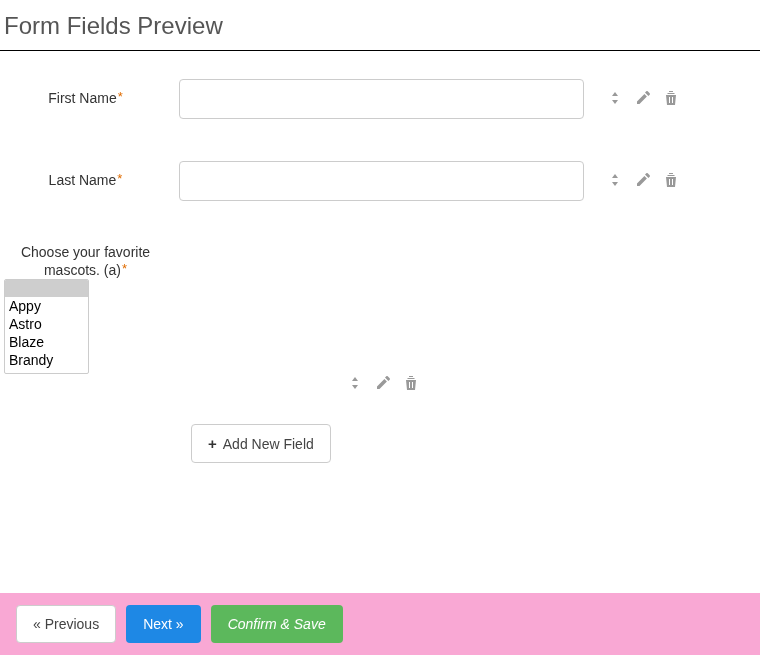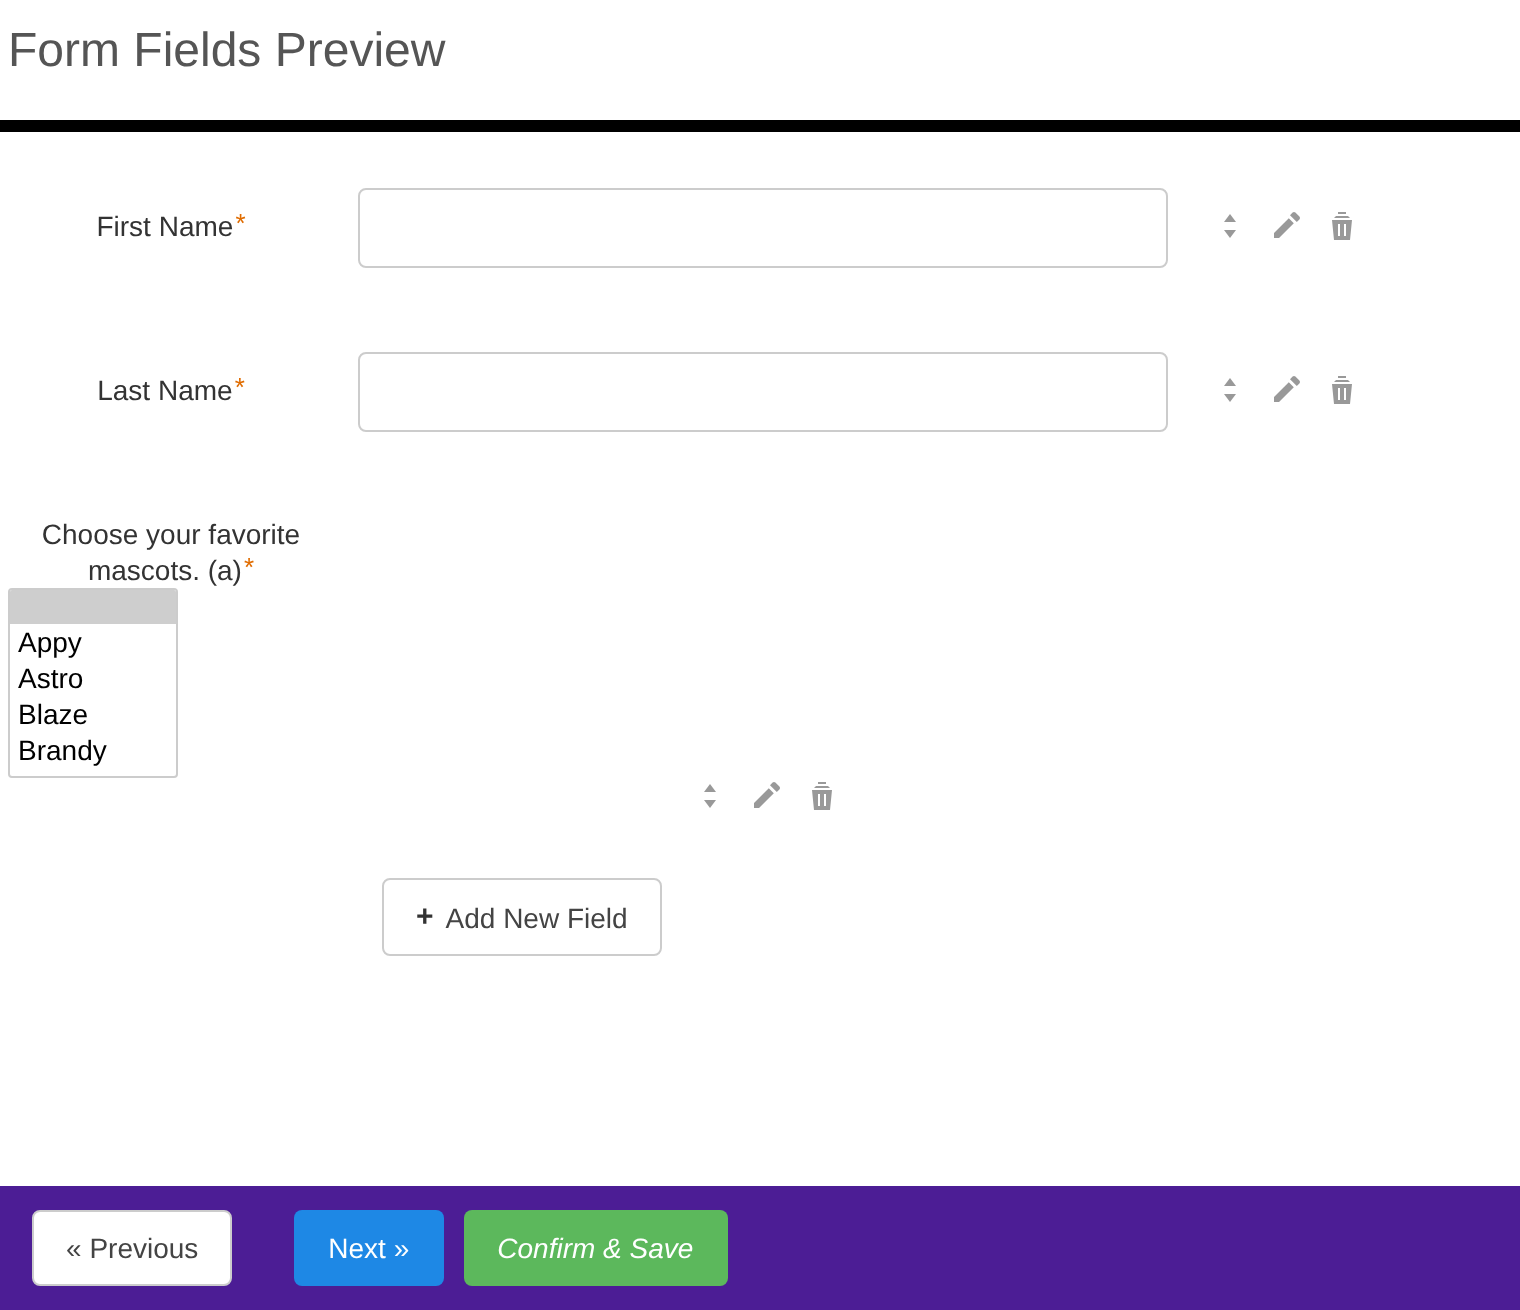--- a/index.html
+++ b/index.html
@@ -9,22 +9,22 @@
       color: #333;
       background: #fff;
       width: 760px;
       height: 655px;
       position: relative;
     }
     .page-title {
       font-size: 24px;
       font-weight: 400;
       color: #555;
-      padding: 12px 4px 20px 4px;
-      border-bottom: 6px solid #000000;
+      padding: 12px 4px 10px 4px;
+      border-bottom: 1px solid #000000;
     }
     .form-area {
       padding: 28px 4px 0 4px;
     }
     .field-row {
       display: flex;
       align-items: flex-start;
       margin-bottom: 42px;
     }
     .field-label-col {
@@ -99,35 +99,35 @@
     .add-btn .plus {
       font-weight: bold;
       font-size: 15px;
       color: #333;
     }
     .footer-bar {
       position: absolute;
       bottom: 0;
       left: 0;
       right: 0;
-      background: #4c1d95;
+      background: #f9a8d4;
       padding: 12px 16px;
       display: flex;
       gap: 10px;
       align-items: center;
     }
     .btn {
       border-radius: 4px;
       padding: 10px 16px;
       font-size: 14px;
       cursor: pointer;
       border: 1px solid transparent;
     }
     .btn-default { background: #fff; border-color: #ccc; color: #444; }
-    .btn-primary { background: #1E88E5; color: #fff; margin-left: 21px; }
+    .btn-primary { background: #1E88E5; color: #fff; }
     .btn-success { background: #5cb85c; color: #fff; font-style: italic; }
   </style>
 </head>
 <body>
 
 <h1 class="page-title">Form Fields Preview</h1>
 
 <div class="form-area">
 
   <div class="field-row">

